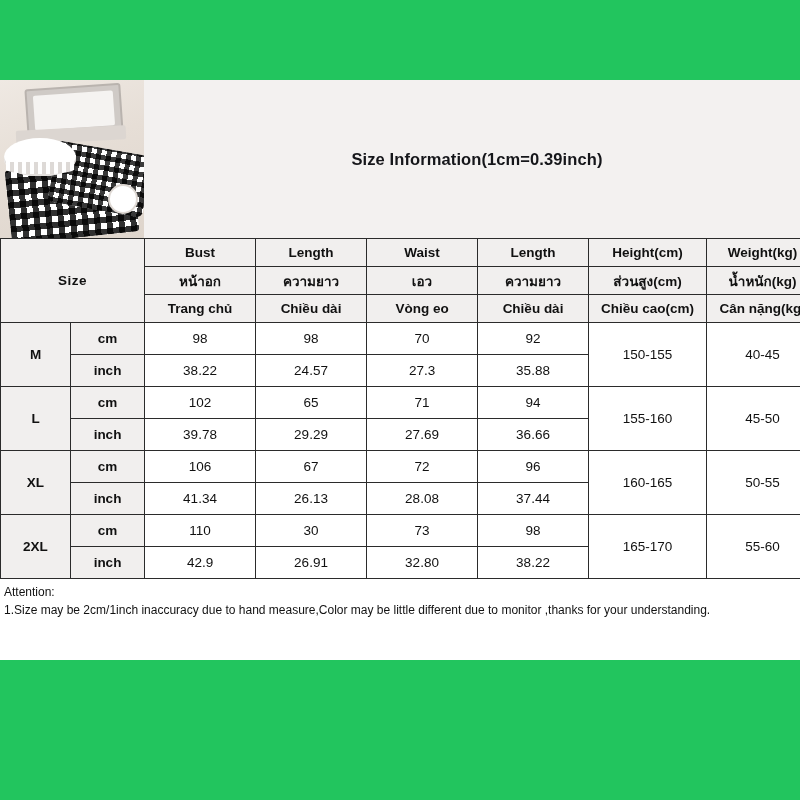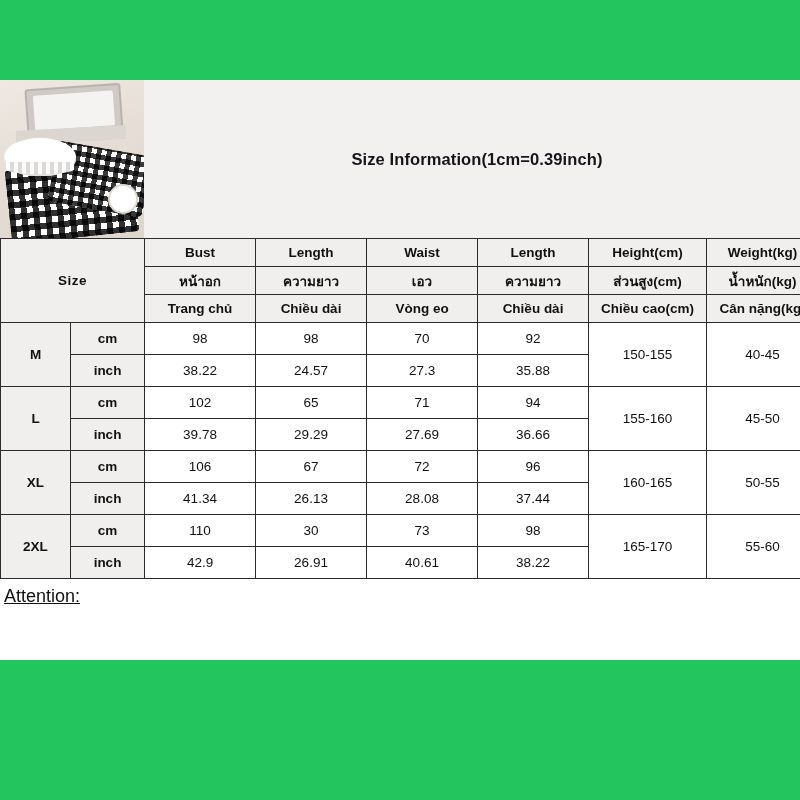--- a/index.html
+++ b/index.html
@@ -176,24 +176,23 @@
     background: #f1efee;
     font-weight: bold;
     font-size: 13px;
   }
   td.val { background: #ffffff; font-size: 13.5px; }
   td.hw  { background: #ffffff; font-size: 13.5px; }
   tr.data-row td { height: 31px; margin-left: 40px; }
   
   .attention {
     padding: 4px 4px 0 4px;
-    font-size: 18px;
+    font-size: 12px;
     color: #111;
     line-height: 1.52;
-    text-decoration: underline;
   }
   .attention div { white-space: pre-wrap; }
 </style>
 </head>
 <body>
 
 <div id="page">
   <div class="card">
 
     <div class="header-band">
@@ -312,24 +311,25 @@
           <td class="val">30</td>
           <td class="val">73</td>
           <td class="val">98</td>
           <td class="hw" rowspan="2">165-170</td>
           <td class="hw" rowspan="2">55-60</td>
         </tr>
         <tr class="data-row">
           <td class="unit-cell">inch</td>
           <td class="val">42.9</td>
           <td class="val">26.91</td>
-          <td class="val">40.61</td>
+          <td class="val">32.80</td>
           <td class="val">38.22</td>
         </tr>
       </tbody>
     </table>
 
     <div class="attention">
       <div>Attention:</div>
+      <div>1.Size may be 2cm/1inch inaccuracy due to hand measure,Color may be little different due to monitor ,thanks for your understanding.</div>
     </div>
 
   </div>
 </div>
 
 </body></html>

